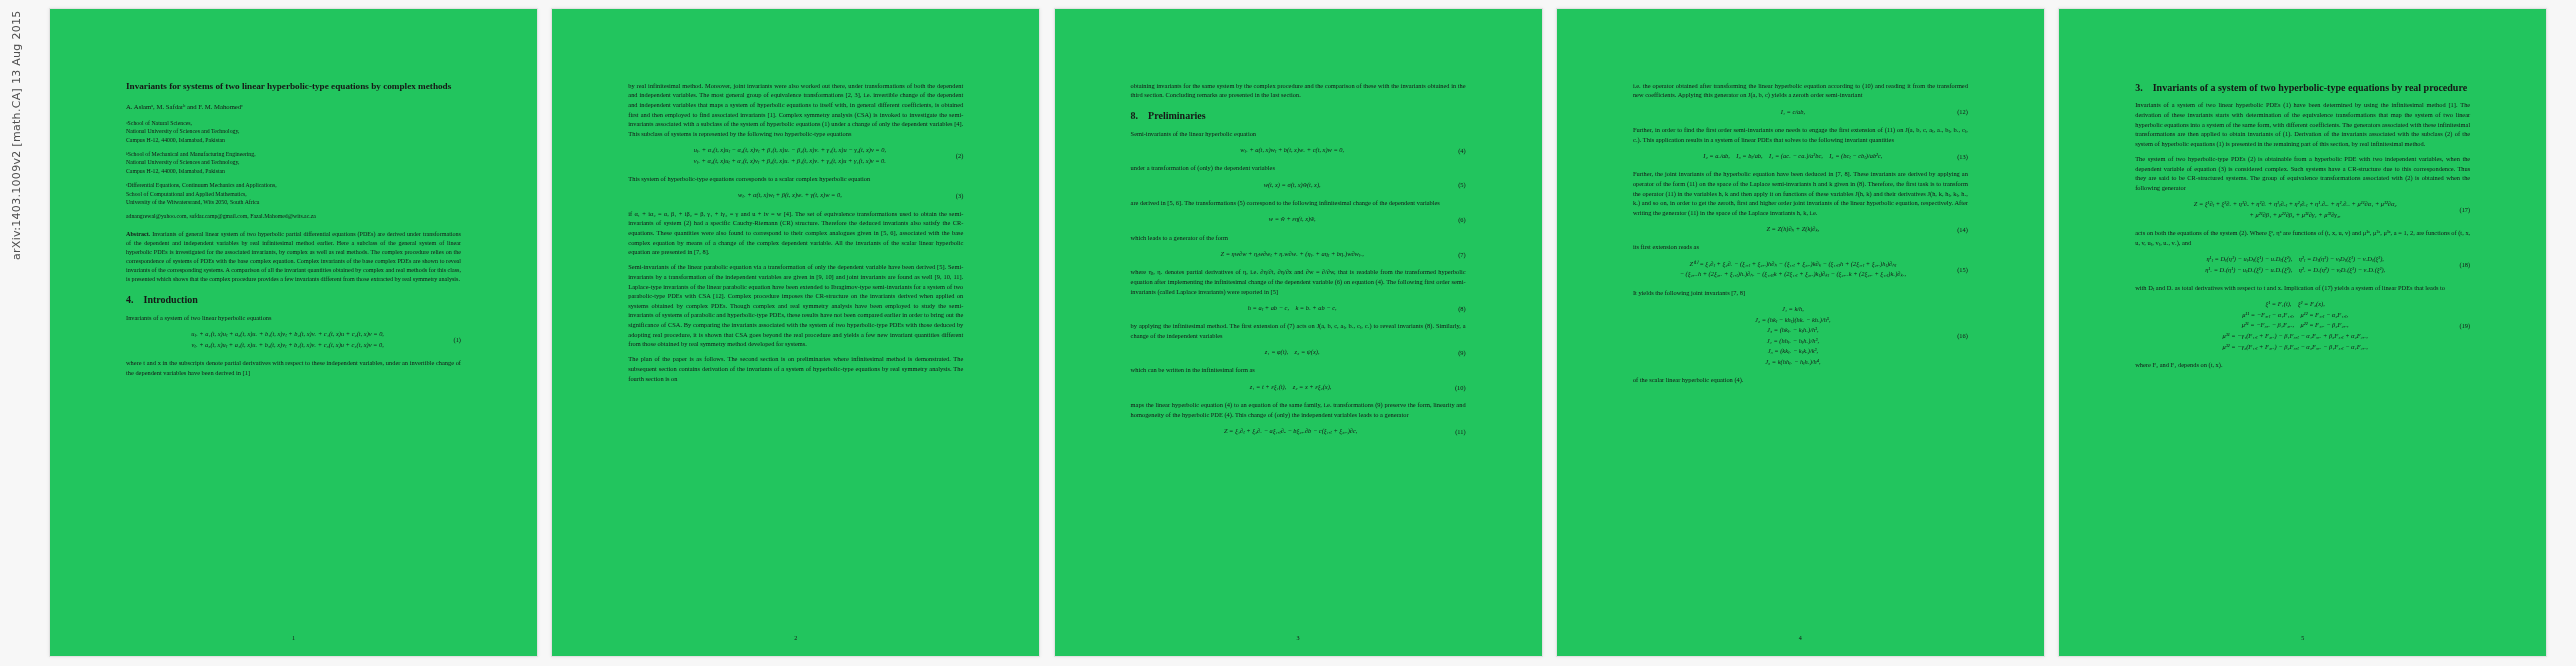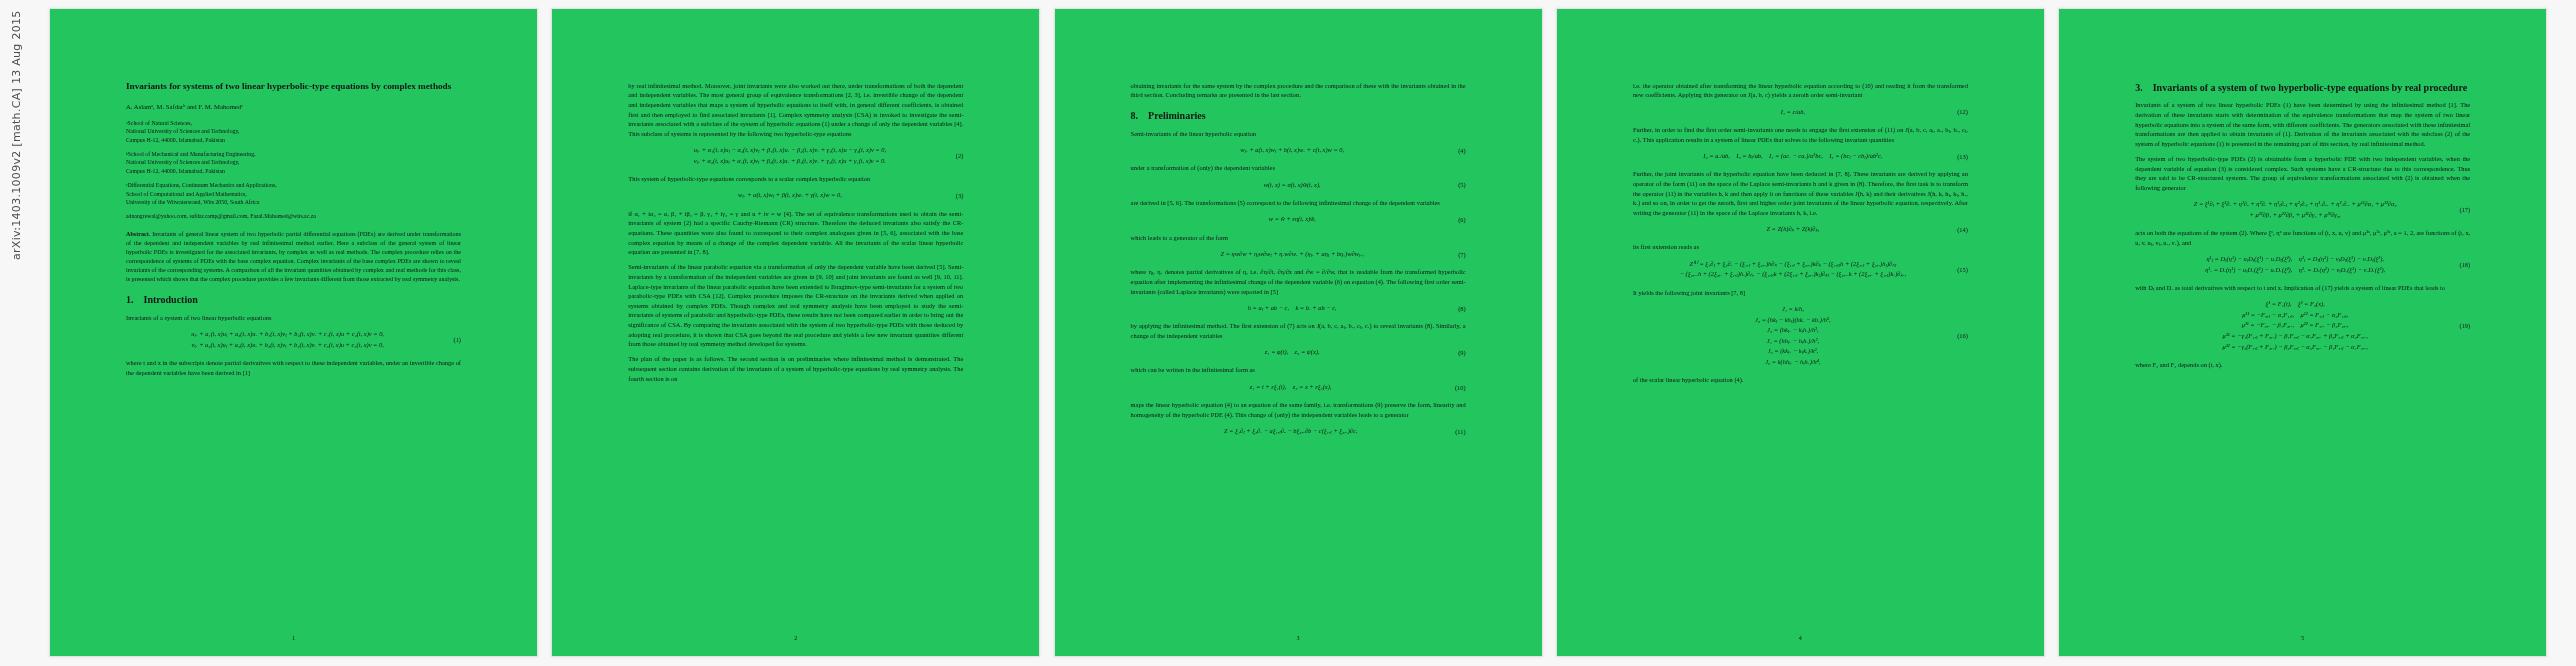--- a/index.html
+++ b/index.html
@@ -76,21 +76,21 @@
         <div>University of the Witwatersrand, Wits 2050, South Africa</div>
       </div>
 
       <div class="emails">adnangrewal@yahoo.com, safdar.camp@gmail.com, Fazal.Mahomed@wits.ac.za</div>
 
       <p class="abstract">
         <span class="bold">Abstract.</span>
         <span>Invariants of general linear system of two hyperbolic partial differential equations (PDEs) are derived under transformations of the dependent and independent variables by real infinitesimal method earlier. Here a subclass of the general system of linear hyperbolic PDEs is investigated for the associated invariants, by complex as well as real methods. The complex procedure relies on the correspondence of systems of PDEs with the base complex equation. Complex invariants of the base complex PDEs are shown to reveal invariants of the corresponding systems. A comparison of all the invariant quantities obtained by complex and real methods for this class, is presented which shows that the complex procedure provides a few invariants different from those extracted by real symmetry analysis.</span>
       </p>
 
-      <div class="sec-heading">1. Introduction</div>
+      <div class="sec-heading">4. Introduction</div>
       <p class="lead">Invariants of a system of two linear hyperbolic equations</p>
 
       <div class="eq">
         <div class="eq-body">
           <div class="eq-line">uₜₓ + a₁(t, x)uₜ + a₂(t, x)uₓ + b₁(t, x)vₜ + b₂(t, x)vₓ + c₁(t, x)u + c₂(t, x)v = 0,</div>
           <div class="eq-line">vₜₓ + a₃(t, x)uₜ + a₄(t, x)uₓ + b₃(t, x)vₜ + b₄(t, x)vₓ + c₃(t, x)u + c₄(t, x)v = 0,</div>
         </div>
         <div class="eq-num">(1)</div>
       </div>
 

